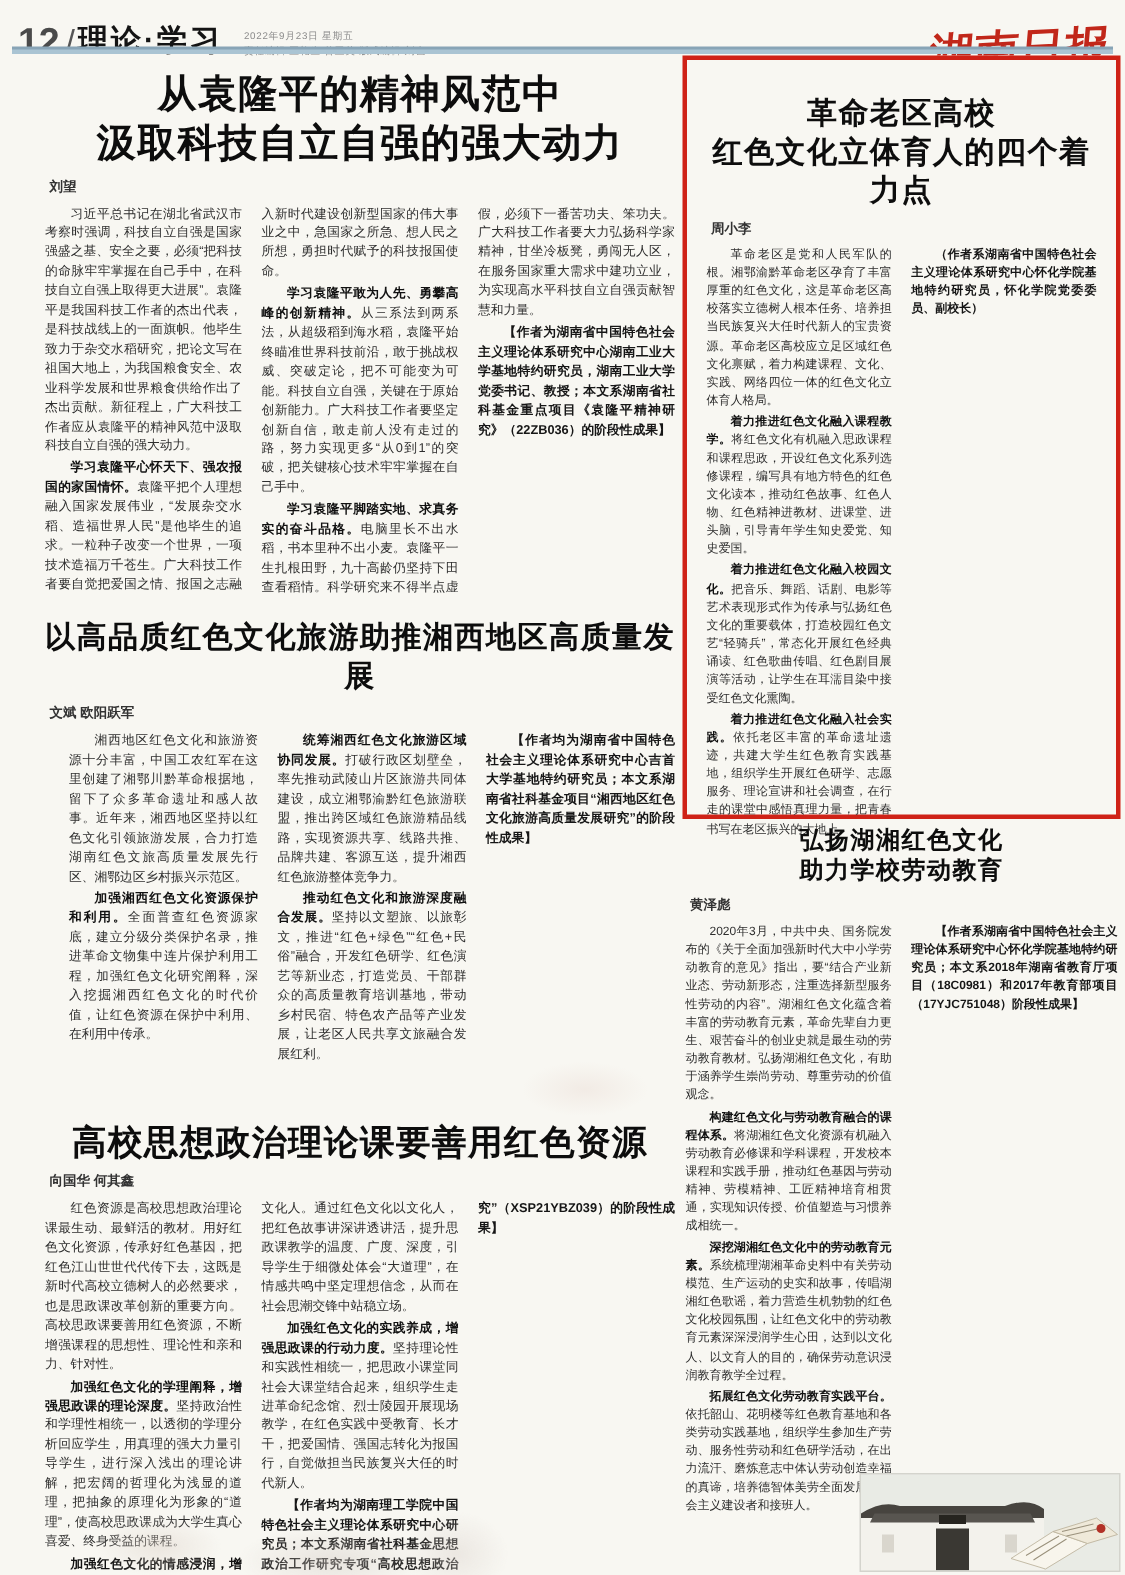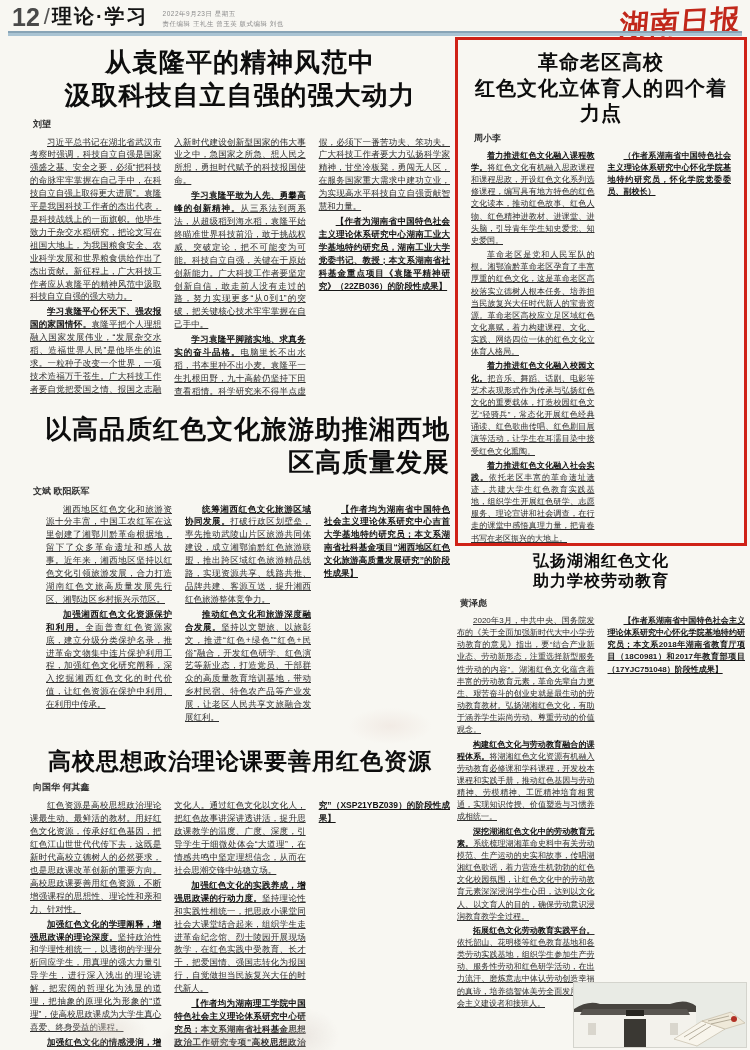--- a/index.html
+++ b/index.html
@@ -4,59 +4,59 @@
 <style>
   * { margin:0; padding:0; box-sizing:border-box; }
   html,body { width:750px; height:1050px; }
   body {
     position:relative; overflow:hidden;
     background:#f8f7f2;
     font-family:"Liberation Sans","DejaVu Sans",sans-serif;
     color:#222;
   }
   
-  .hdr { position:absolute; top:5px; left:12px; right:10px; height:28px; display:flex; align-items:flex-start; }
+  .hdr { position:absolute; top:16px; left:12px; right:10px; height:28px; display:flex; align-items:flex-start; }
   .hdr-pageno { font-size:25px; font-weight:bold; color:#4a4a4a; line-height:1; }
   .hdr-slash { font-size:22px; color:#555; margin:0 2px 0 4px; line-height:1.1; }
   .hdr-section { font-size:20px; font-weight:900; color:#141414; letter-spacing:2px; line-height:1.15; }
   .hdr-meta { margin-left:14px; padding-top:4px; }
   .hdr-meta div { font-size:6.5px; color:#8b8b8b; line-height:1.6; letter-spacing:.5px; }
   .masthead {
     position:absolute; right:0; top:-2px;
     font-family:"DejaVu Serif","Liberation Serif",serif;
     font-size:29px; font-weight:bold; color:#c1271a;
     transform:skewX(-8deg) rotate(-3deg);
     letter-spacing:1px;
   }
   .hdr-rule { position:absolute; top:33px; left:8px; right:8px; height:3px;
     background:#aac4d3; box-shadow:0 -2px 0 #88a4b6; }
 
   
   .article { position:absolute; }
   .a-title { text-align:center; font-weight:700; color:#0d0d0d; line-height:1.28; letter-spacing:1px; }
   .a-byline { font-size:9px; font-weight:bold; color:#333; margin:5px 0 5px 3px; }
-  .a-body p { font-size:8.5px; line-height:1.52; text-align:justify; text-indent:2em; color:#2e2e2e; margin-bottom:2px;text-decoration:underline; }
+  .a-body p { font-size:8.5px; line-height:1.52; text-align:justify; text-indent:2em; color:#2e2e2e; margin-bottom:2px; }
   .a-body p b { color:#111; }
   .a-body p.attr { font-weight:bold; color:#161616; }
   .cols3 { column-count:3; column-gap:13px; column-fill:auto; }
   .cols2 { column-count:2; column-gap:13px; column-fill:auto; }
 
   
   #art1 { left:30px; top:46px; width:420px; }
   #art1 .a-title { font-size:26px; }
   #art1 .a-body { height:268px; }
 
   #redbox { left:455px; top:37px; width:292px; height:509px;
-    border:3px solid #cf2217; padding:10px 13px; background:#f8f7f2; }
+    border:3px solid #cf2217; padding:24px 13px; background:#f8f7f2; }
   #redbox .a-title { font-size:20px; }
   #redbox .a-body { height:398px; }
   #redbox .a-body p { font-size:8px; }
 
   #art3 { left:30px; top:413px; width:420px; }
-  #art3 .a-title { font-size:26px;text-align:right; }
+  #art3 .a-title { font-size:20px; }
   #art3 .a-body { height:230px;margin-left:16px; }
 
   #art5 { left:30px; top:699px; width:420px;margin-top:48px; }
   #art5 .a-title { font-size:23px; }
   #art5 .a-body { height:286px; }
 
   #art4 { left:455px; top:551px; width:292px; height:496px; padding:0 2px; }
   #art4 .a-title { font-size:16px; }
   #art4 .a-body { height:414px; }
   #art4 .a-body p { font-size:8px; }
@@ -103,22 +103,22 @@
     </div>
 </div>
 
 <div class="article" id="redbox">
   <div class="a-title">
     <div>革命老区高校</div>
     <div>红色文化立体育人的四个着力点</div>
   </div>
   <div class="a-byline">周小李</div>
   <div class="a-body cols2">
+      <p>革命老区是党和人民军队的根。湘鄂渝黔革命老区孕育了丰富厚重的红色文化，这是革命老区高校落实立德树人根本任务、培养担当民族复兴大任时代新人的宝贵资源。革命老区高校应立足区域红色文化禀赋，着力构建课程、文化、实践、网络四位一体的红色文化立体育人格局。</p>
       <p><b>着力推进红色文化融入课程教学。</b>将红色文化有机融入思政课程和课程思政，开设红色文化系列选修课程，编写具有地方特色的红色文化读本，推动红色故事、红色人物、红色精神进教材、进课堂、进头脑，引导青年学生知史爱党、知史爱国。</p>
-      <p>革命老区是党和人民军队的根。湘鄂渝黔革命老区孕育了丰富厚重的红色文化，这是革命老区高校落实立德树人根本任务、培养担当民族复兴大任时代新人的宝贵资源。革命老区高校应立足区域红色文化禀赋，着力构建课程、文化、实践、网络四位一体的红色文化立体育人格局。</p>
       <p><b>着力推进红色文化融入校园文化。</b>把音乐、舞蹈、话剧、电影等艺术表现形式作为传承与弘扬红色文化的重要载体，打造校园红色文艺“轻骑兵”，常态化开展红色经典诵读、红色歌曲传唱、红色剧目展演等活动，让学生在耳濡目染中接受红色文化熏陶。</p>
       <p><b>着力推进红色文化融入社会实践。</b>依托老区丰富的革命遗址遗迹，共建大学生红色教育实践基地，组织学生开展红色研学、志愿服务、理论宣讲和社会调查，在行走的课堂中感悟真理力量，把青春书写在老区振兴的大地上。</p>
       <p class="attr">（作者系湖南省中国特色社会主义理论体系研究中心怀化学院基地特约研究员，怀化学院党委委员、副校长）</p>
     </div>
 </div>
 
 <div class="article" id="art3">
   <div class="a-title">
     <div>以高品质红色文化旅游助推湘西地区高质量发展</div>
   </div>

